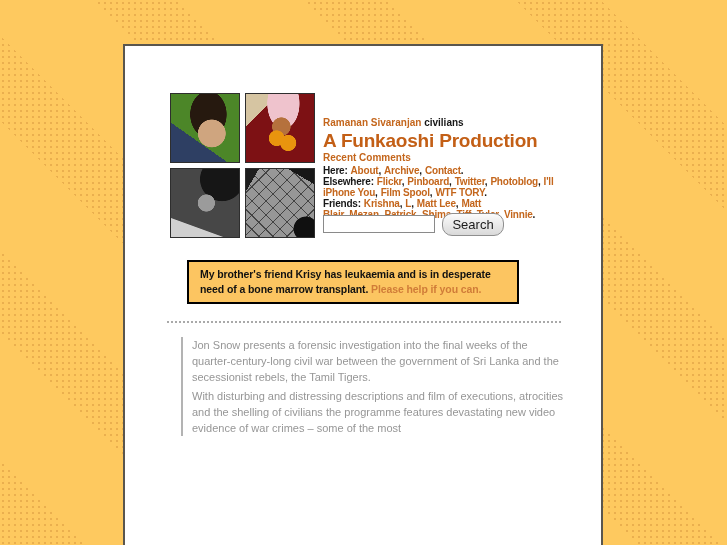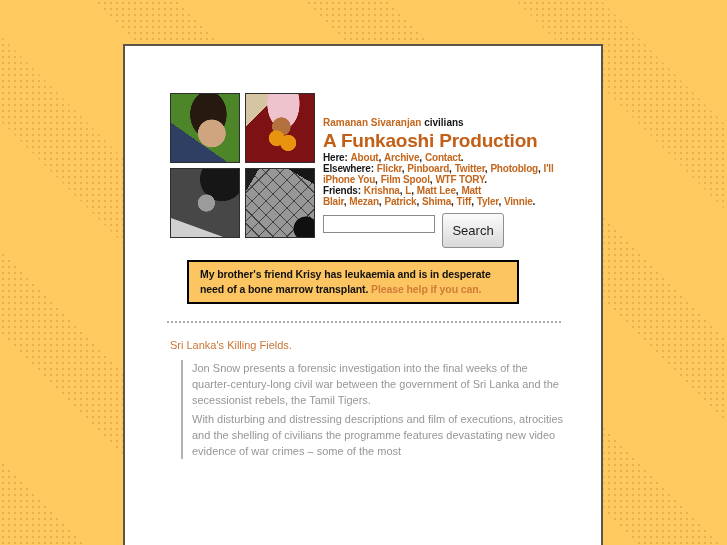--- a/index.html
+++ b/index.html
@@ -70,23 +70,23 @@
   .nav{ font-size:10px; font-weight:bold; line-height:11px; letter-spacing:-0.2px; color:#171717; }
   .nav .lab{ color:#171717; margin-right:3px; }
   .nav .sep{ color:#171717; margin-right:3px; }
   
   .search-row{ position:absolute; left:198px; top:167px; height:24px; }
   .search-input{
     width:112px; height:18px; border:1px solid #8a8a8a; background:#fff;
     font-size:12px; padding:1px 3px; vertical-align:top; margin-top:2px;
   }
   .search-btn{
-    margin-left:3px; height:35px; padding:2px 9px; font-size:13px; color:#1b1b1b;
+    margin-left:3px; height:23px; padding:2px 9px; font-size:13px; color:#1b1b1b;
     background:linear-gradient(#fbfbfb,#d9d9d9);
-    border:1px solid #8f8f8f; border-radius:3px; cursor:pointer;
+    border:1px solid #8f8f8f; border-radius:10px; cursor:pointer;
     font-family:"Liberation Sans", sans-serif;
   }
   
   .notice{
     position:absolute; left:62px; top:214px; width:332px;
     background:#fcc561; border:2px solid #000;
     padding:5px 11px; font-size:10.5px; font-weight:bold; line-height:15px;
     color:#111; letter-spacing:-0.1px;
   }
   .notice b{ font-weight:900; }
@@ -110,20 +110,21 @@
   <div class="photo-grid">
     <div class="photo ph1"></div>
     <div class="photo ph2"></div>
     <div class="photo ph3"></div>
     <div class="photo ph4"></div>
   </div>
 
   <div class="masthead">
     <div class="byline"><a class="olink">Ramanan Sivaranjan</a> <span>civilians</span></div>
     <a class="site-title">A Funkaoshi Production</a>
+    <a class="rc">Recent Comments</a>
 
     <div class="nav">
       <span class="lab">Here:</span><a class="olink">About</a><span class="sep">,</span><a class="olink">Archive</a><span class="sep">,</span><a class="olink">Contact</a><span class="sep">.</span>
     </div>
 
     <div class="nav">
       <span class="lab">Elsewhere:</span><a class="olink">Flickr</a><span class="sep">,</span><a class="olink">Pinboard</a><span class="sep">,</span><a class="olink">Twitter</a><span class="sep">,</span><a class="olink">Photoblog</a><span class="sep">,</span><a class="olink">I'll iPhone You</a><span class="sep">,</span><a class="olink">Film Spool</a><span class="sep">,</span><a class="olink">WTF TORY</a><span class="sep">.</span>
     </div>
 
     <div class="nav">
@@ -136,22 +137,19 @@
     <button class="search-btn">Search</button>
   </div>
 
   <div class="notice">
     <span>My brother's friend Krisy has leukaemia and is in </span><b>desperate</b><span> need of a bone marrow transplant. </span><a>Please help if you can.</a>
   </div>
 
   <div class="dotted"></div>
 
   <div class="posts">
-    <p class="post">
-      <a class="post-title">Sri Lanka's Killing Fields.</a>
-    </p>
     <blockquote>
       <p>Jon Snow presents a forensic investigation into the final weeks of the quarter-century-long civil war between the government of Sri Lanka and the secessionist rebels, the Tamil Tigers.</p>
       <p>With disturbing and distressing descriptions and film of executions, atrocities and the shelling of civilians the programme features devastating new video evidence of war crimes – some of the most</p>
     </blockquote>
   </div>
 
 </div>
 
 </body></html>

